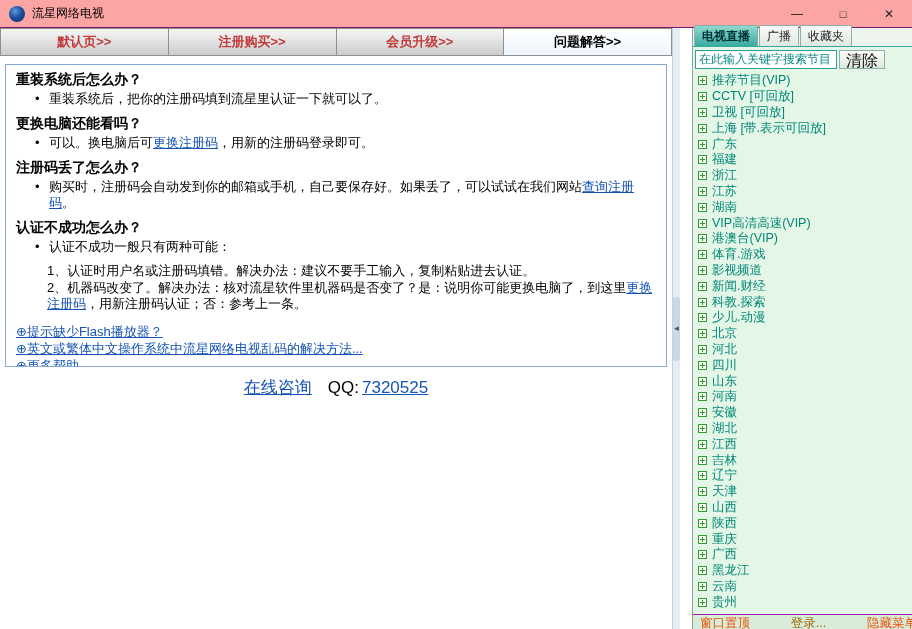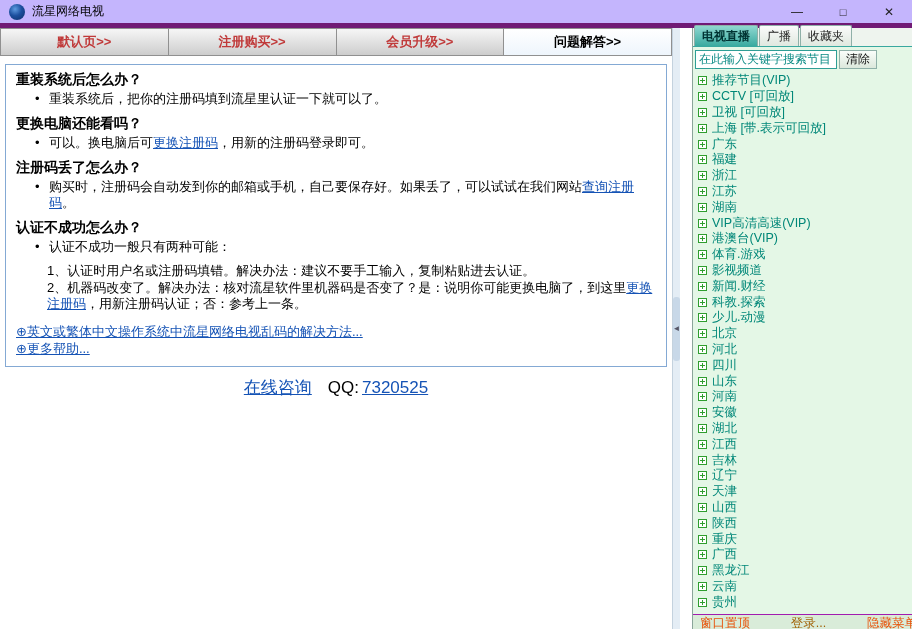--- a/index.html
+++ b/index.html
@@ -1,21 +1,21 @@
 <!DOCTYPE html>
 <html><head>
 <meta charset="utf-8">
 <style>
   * { margin:0; padding:0; box-sizing:border-box; }
   html,body { width:912px; height:629px; overflow:hidden; }
   body { font-family:"Liberation Sans","DejaVu Sans",sans-serif; background:#fff; color:#000; }
   .window { width:912px; height:629px; display:flex; flex-direction:column; }
 
   
-  .titlebar { height:28px; display:flex; align-items:center; background:#c4b5fd; border-bottom:5px solid #701a75; flex:none; }
+  .titlebar { height:28px; display:flex; align-items:center; background:#fca5a5; border-bottom:1px solid #701a75; flex:none; }
   .app-icon { width:16px; height:16px; border-radius:50%; margin:0 7px 0 9px;
               background:radial-gradient(circle at 38% 32%, #5e9be0 0%, #1c4f9e 45%, #0c2d66 100%); }
   .win-title { font-size:12px; }
   .tb-controls { margin-left:auto; display:flex; height:28px; }
   .tb-btn { width:46px; display:flex; align-items:center; justify-content:center; font-size:12px; color:#222; cursor:pointer; }
   .tb-btn.max span { font-size:11px; }
 
   
   .main { display:flex; height:601px; flex:none; }
 
@@ -49,21 +49,21 @@
   .right { width:232px; border-left:1px solid #8aa59a; background:#e4f7e6; display:flex; flex-direction:column; flex:none;margin-left:12px; }
   .side-tabs { height:19px; display:flex; align-items:flex-end; background:#eef4ee; border-bottom:1px solid #39a89f; padding-left:1px; flex:none; }
   .side-tab { font-size:12px; padding:2px 7px 1px; border:1px solid #8fb0a8; border-bottom:none; border-radius:2px 2px 0 0;
               background:linear-gradient(#fbfbfb,#dfe8df); margin-right:1px; color:#222; cursor:pointer; white-space:nowrap; }
   .side-tab.active { background:linear-gradient(#8fd8d0,#3aaaa0); font-weight:bold; color:#033; }
 
   .search-row { display:flex; align-items:center; padding:2px; gap:2px; height:24px; flex:none; }
   .search-input { width:142px; height:19px; border:1px solid #2f9e96; font-size:12px; color:#0a8a84; padding:0 3px;
                   outline:none; background:#fff; font-family:inherit; }
   .search-input::placeholder { color:#0a8a84; opacity:1; }
-  .clear-btn { height:19px; font-size:12px; padding:0 6px; border:1px solid #8fb0a8;
+  .clear-btn { height:19px; font-size:16px; padding:0 6px; border:1px solid #8fb0a8;
                background:linear-gradient(#fafdfa,#dce8dc); font-family:inherit; color:#111; cursor:pointer; }
 
   .tree { flex:1; padding:2px 0 0 3px; overflow:hidden; }
   .tree-item { height:15.8px; display:flex; align-items:center; cursor:pointer; }
   .plus-icon { width:9px; height:9px; min-width:9px; border:1px solid #2f9e2f; background:#fff; margin:0 5px 0 2px; position:relative; cursor:pointer; }
   .plus-icon::before { content:""; position:absolute; left:1px; right:1px; top:3px; height:1px; background:#2f9e2f; }
   .plus-icon::after  { content:""; position:absolute; top:1px; bottom:1px; left:3px; width:1px; background:#2f9e2f; }
   .chan-label { font-size:12.5px; color:#008778; white-space:nowrap; }
 
   .bottom-bar { height:15px; background:#d9ecd9; border-top:1px solid #a21caf; display:flex; align-items:flex-start;
@@ -123,20 +123,21 @@
           <div class="faq-h">认证不成功怎么办？</div>
           <div class="bullet tight">
             <span>认证不成功一般只有两种可能：</span>
           </div>
           <div class="numline">1、认证时用户名或注册码填错。解决办法：建议不要手工输入，复制粘贴进去认证。</div>
           <div class="numline">
             <span>2、机器码改变了。解决办法：核对流星软件里机器码是否变了？是：说明你可能更换电脑了，到这里</span><a class="link">更换注册码</a><span>，用新注册码认证；否：参考上一条。</span>
           </div>
 
           <div class="help-links">
+            <a class="link">⊕提示缺少Flash播放器？</a>
             <a class="link">⊕英文或繁体中文操作系统中流星网络电视乱码的解决方法...</a>
             <a class="link">⊕更多帮助...</a>
           </div>
         </div>
 
         <div class="footer-line">
           <a class="link">在线咨询</a><span class="qq-label">QQ:</span><a class="link">7320525</a>
         </div>
       </div>
     </div>

